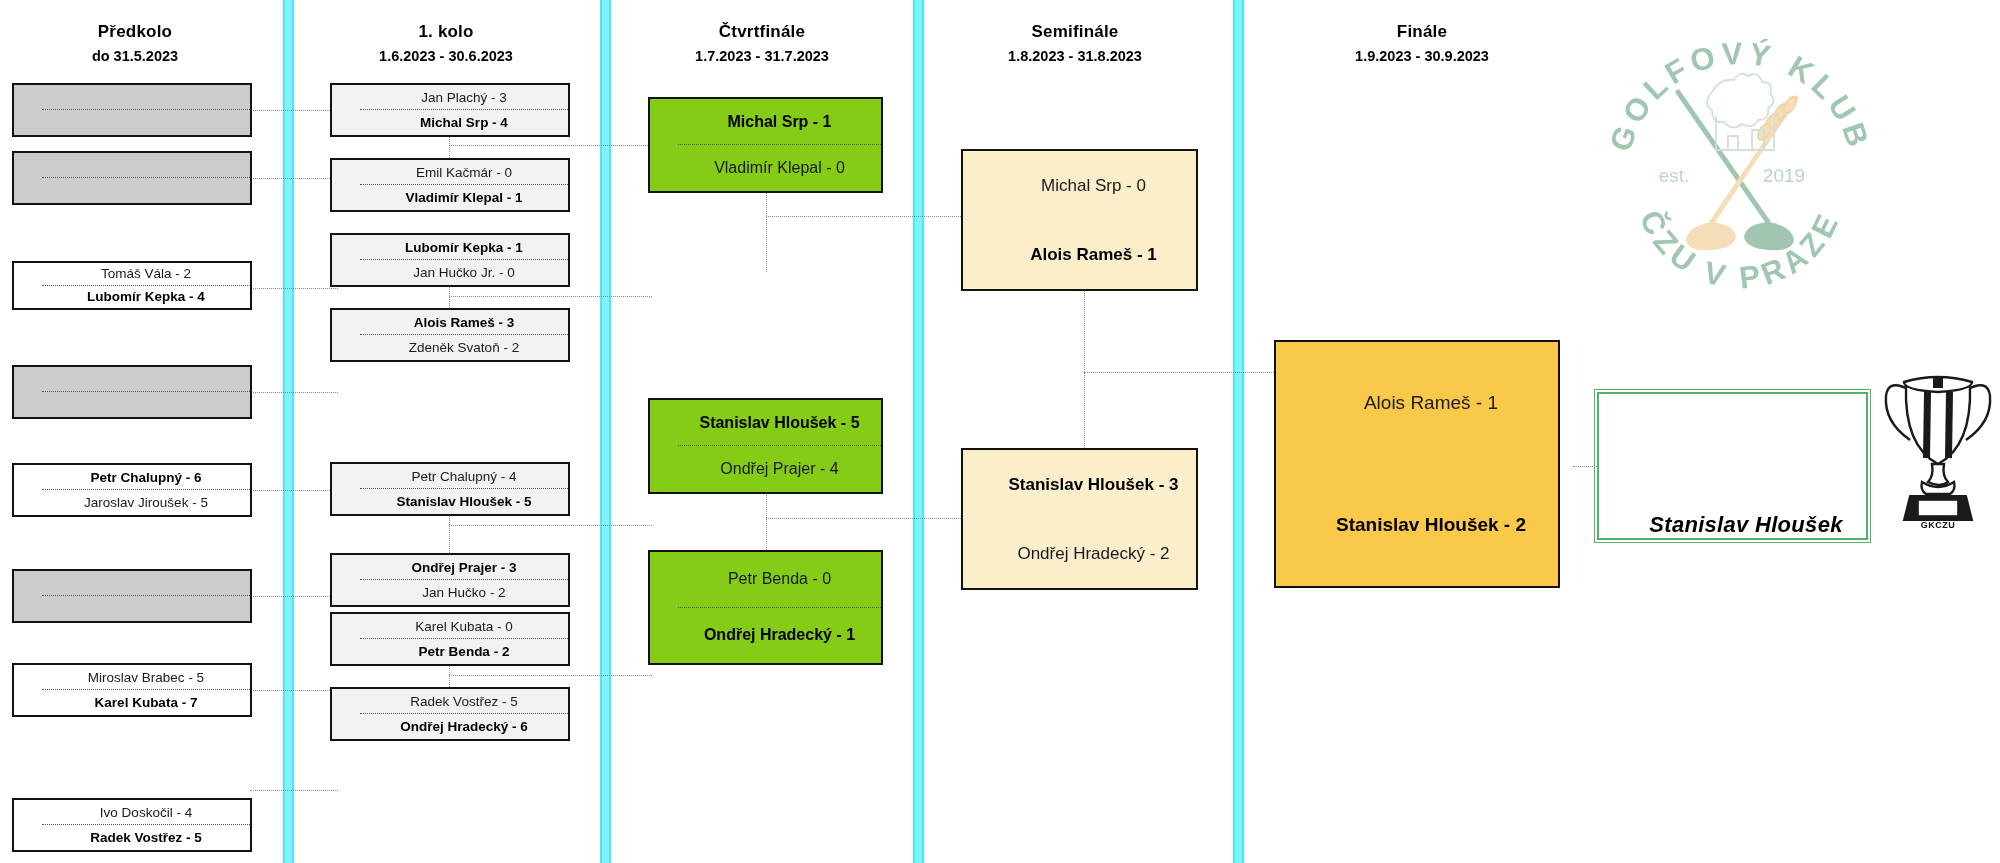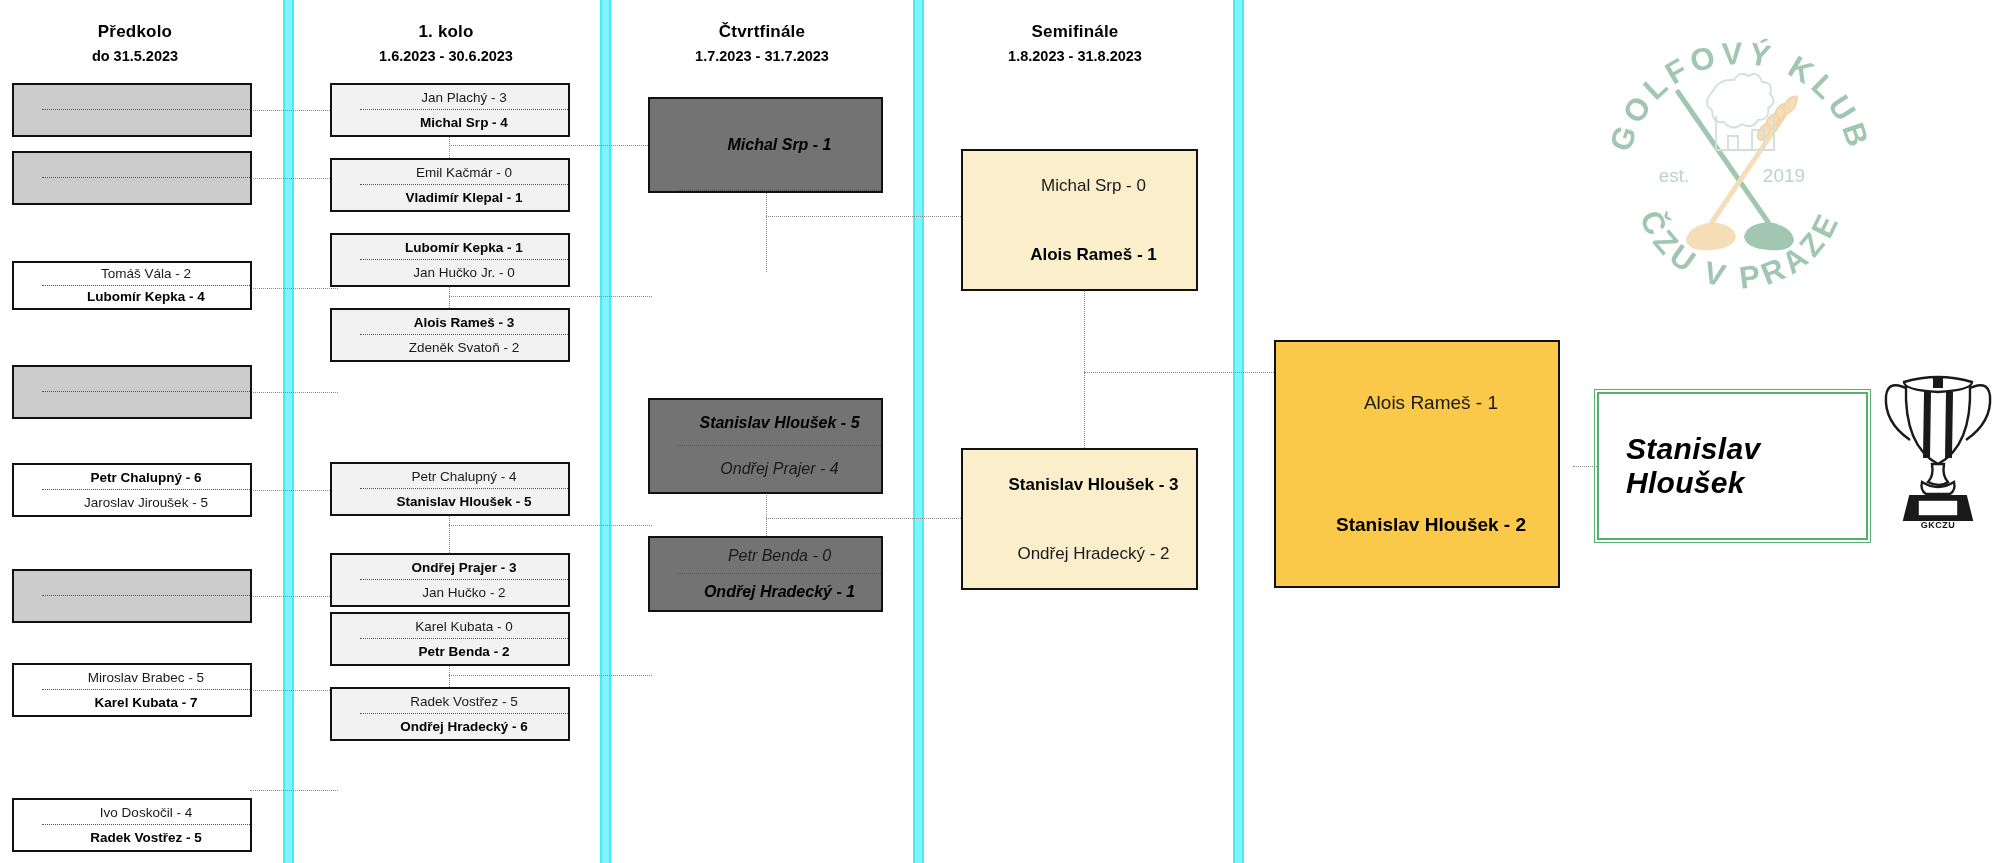--- a/index.html
+++ b/index.html
@@ -68,41 +68,41 @@
     padding:0 6px;
     box-sizing:border-box;
   }
   .match .slot.top{border-bottom:1.5px dotted #555;}
   .match .slot.win{font-weight:bold;color:#000;}
 
   
   .m-pre{background:#ffffff;}
   .m-pre.empty{background:#cccccc;}
   .m-r1{background:#f2f2f2;}
-  .m-qf{background:#737373;font-style:italic;}
+  .m-qf{background:#84cc16;}
   .m-qf .slot{font-size:16px;}
   .m-sf{background:#fbeecb;}
   .m-sf .slot{font-size:17px;}
   .m-sf .slot.top{border-bottom:none;}
   .m-fin{background:#fbc94a;}
   .m-fin .slot{font-size:19px;}
   .m-fin .slot.top{border-bottom:none;}
 
   
   .champion{
     position:absolute;
     box-sizing:border-box;
     border:2px solid #54b06d;
     outline:1px solid #54b06d;
     outline-offset:2px;
     background:#ffffff;
     display:flex;
-    align-items:center;
+    align-items:flex-end;
     justify-content:center;
-    font-size:30px;
+    font-size:22px;
     font-style:italic;
     font-weight:bold;
     color:#000;
     letter-spacing:.3px;
     padding-left:27px;
   }
 
   
   .hline{
     position:absolute;
@@ -162,20 +162,24 @@
     <div class="r-title">1. kolo</div>
     <div class="r-dates">1.6.2023 - 30.6.2023</div>
   </div>
   <div class="round-head" style="left:612px;top:22px">
     <div class="r-title">Čtvrtfinále</div>
     <div class="r-dates">1.7.2023 - 31.7.2023</div>
   </div>
   <div class="round-head" style="left:925px;top:22px">
     <div class="r-title">Semifinále</div>
     <div class="r-dates">1.8.2023 - 31.8.2023</div>
+  </div>
+  <div class="round-head" style="left:1272px;top:22px">
+    <div class="r-title">Finále</div>
+    <div class="r-dates">1.9.2023 - 30.9.2023</div>
   </div>
 
   <div class="hline" style="left:250px;top:110px;width:88px"></div>
   <div class="hline" style="left:250px;top:178px;width:88px"></div>
   <div class="hline" style="left:250px;top:288px;width:88px"></div>
   <div class="hline" style="left:250px;top:392px;width:88px"></div>
   <div class="hline" style="left:250px;top:490px;width:88px"></div>
   <div class="hline" style="left:250px;top:596px;width:88px"></div>
   <div class="hline" style="left:250px;top:690px;width:88px"></div>
   <div class="hline" style="left:250px;top:790px;width:88px"></div>
@@ -261,26 +265,27 @@
     <div class="slot top">Karel Kubata - 0</div>
     <div class="slot bottom win">Petr Benda - 2</div>
   </div>
   <div class="match m-r1" style="left:330px;top:687px;width:240px;height:54px">
     <div class="slot top">Radek Vostřez - 5</div>
     <div class="slot bottom win">Ondřej Hradecký - 6</div>
   </div>
 
   <div class="match m-qf" style="left:648px;top:97px;width:235px;height:96px">
     <div class="slot top win">Michal Srp - 1</div>
+    <div class="slot bottom">Vladimír Klepal - 0</div>
   </div>
   <div class="match m-qf" style="left:648px;top:398px;width:235px;height:96px">
     <div class="slot top win">Stanislav Hloušek - 5</div>
     <div class="slot bottom">Ondřej Prajer - 4</div>
   </div>
-  <div class="match m-qf" style="left:648px;top:536px;width:235px;height:76px">
+  <div class="match m-qf" style="left:648px;top:550px;width:235px;height:115px">
     <div class="slot top">Petr Benda - 0</div>
     <div class="slot bottom win">Ondřej Hradecký - 1</div>
   </div>
 
   <div class="match m-sf" style="left:961px;top:149px;width:237px;height:142px">
     <div class="slot top">Michal Srp - 0</div>
     <div class="slot bottom win">Alois Rameš - 1</div>
   </div>
   <div class="match m-sf" style="left:961px;top:448px;width:237px;height:142px">
     <div class="slot top win">Stanislav Hloušek - 3</div>

